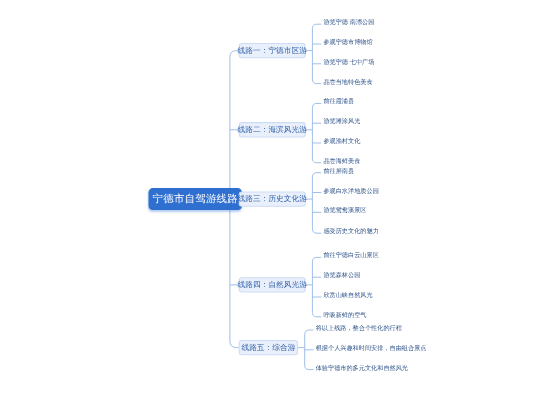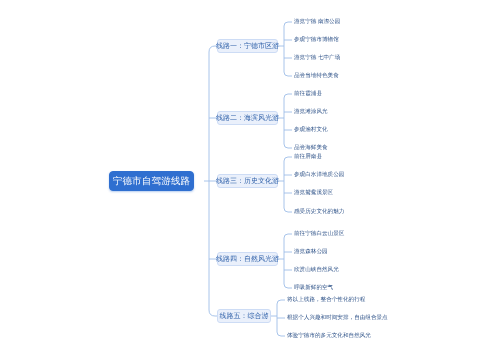--- a/index.html
+++ b/index.html
@@ -111,21 +111,21 @@
       <path d="M284,270 L292,270"></path>
 
       <path d="M271,316 L277,316"></path>
       <path d="M277,304 L277,332"></path>
       <path d="M277,304 q0,-4 4,-4 L285,300"></path>
       <path d="M277,332 q0,4 4,4 L285,336"></path>
       <path d="M277,318 L285,318"></path>
     </g>
   </svg>
 
-  <div class="root-node" style="left:109px; top:171px; width:85px; height:20px;">
+  <div class="root-node" style="left:135px; top:171px; width:85px; height:20px;">
     <span>宁德市自驾游线路</span>
   </div>
 
   <div class="branch-node" style="left:217px; top:39px; width:61px; height:14px;">
     <span>线路一：宁德市区游</span>
   </div>
   <div class="branch-node" style="left:217px; top:111px; width:61px; height:14px;">
     <span>线路二：海滨风光游</span>
   </div>
   <div class="branch-node" style="left:217px; top:174px; width:61px; height:14px;">

